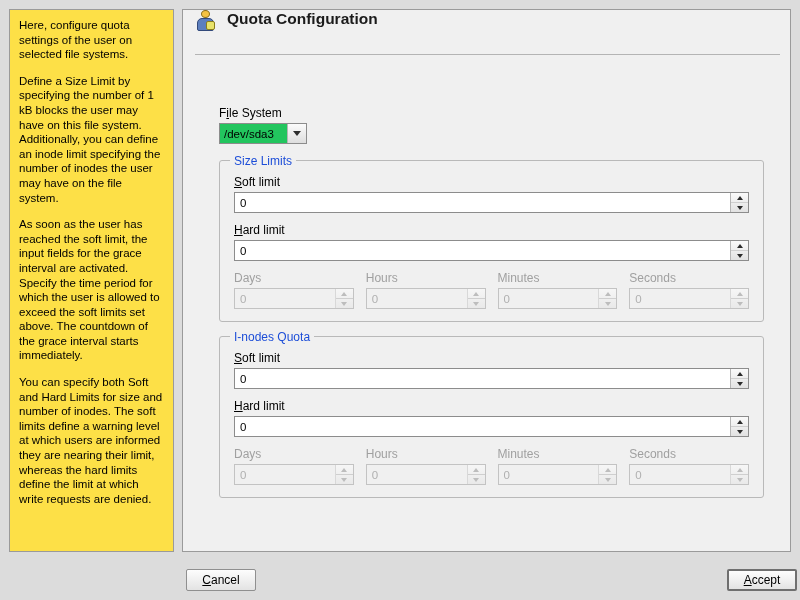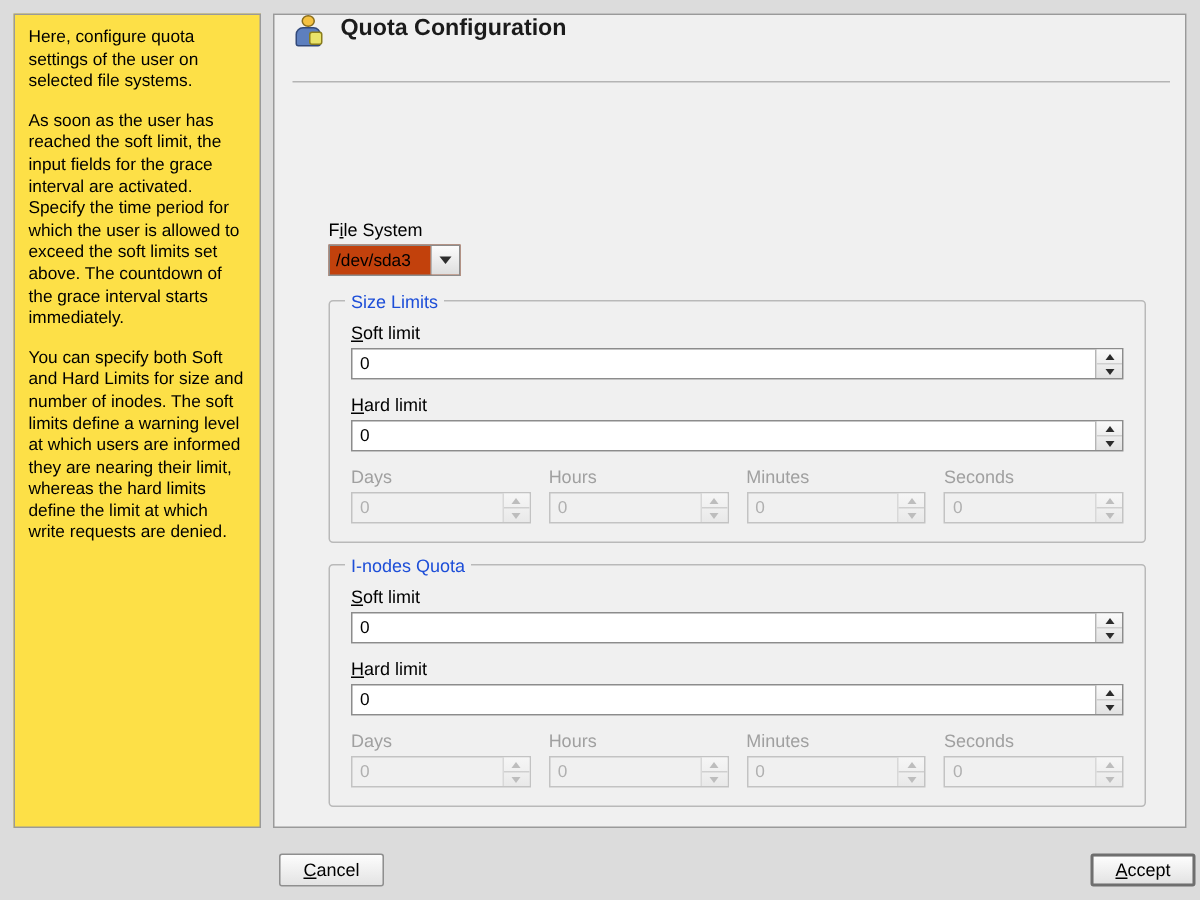--- a/index.html
+++ b/index.html
@@ -109,39 +109,38 @@
     width: 585px;
     height: 1px;
     background: #b4b4b4;
   }
 
   .form-area {
     position: absolute;
     left: 36px;
     top: 96px;
     width: 545px;
-    margin-top: 40px;
   }
 
   label.field-label {
     display: block;
     font-size: 12px;
     color: #000;
     margin-bottom: 3px;
   }
   label.field-label .ul { text-decoration: underline; }
   label.disabled-label { color: #a0a0a0; }
 
   
   .combo {
     display: inline-flex;
     align-items: stretch;
     height: 21px;
     border: 1px solid #8c8c8c;
-    background: #c2410c;
+    background: #22c55e;
     box-sizing: border-box;
     width: 88px;
     margin-bottom: 2px;
   }
   .combo .combo-text {
     flex: 1;
     padding: 2px 4px 0 4px;
     font-size: 11.5px;
     line-height: 17px;
     white-space: nowrap;
@@ -271,20 +270,21 @@
     border: 2px solid #6f6f6f;
   }
 </style>
 </head>
 <body>
 
 <div class="app">
 
   <div class="help-pane">
     <p>Here, configure quota settings of the user on selected file systems.</p>
+    <p>Define a Size Limit by specifying the number of 1 kB blocks the user may have on this file system. Additionally, you can define an inode limit specifying the number of inodes the user may have on the file system.</p>
     <p>As soon as the user has reached the soft limit, the input fields for the grace interval are activated. Specify the time period for which the user is allowed to exceed the soft limits set above. The countdown of the grace interval starts immediately.</p>
     <p>You can specify both Soft and Hard Limits for size and number of inodes. The soft limits define a warning level at which users are informed they are nearing their limit, whereas the hard limits define the limit at which write requests are denied.</p>
   </div>
 
   <div class="content-pane">
 
     <div class="title-row">
       <div class="title-icon">
         <span class="head"></span>
         <span class="body"></span>

